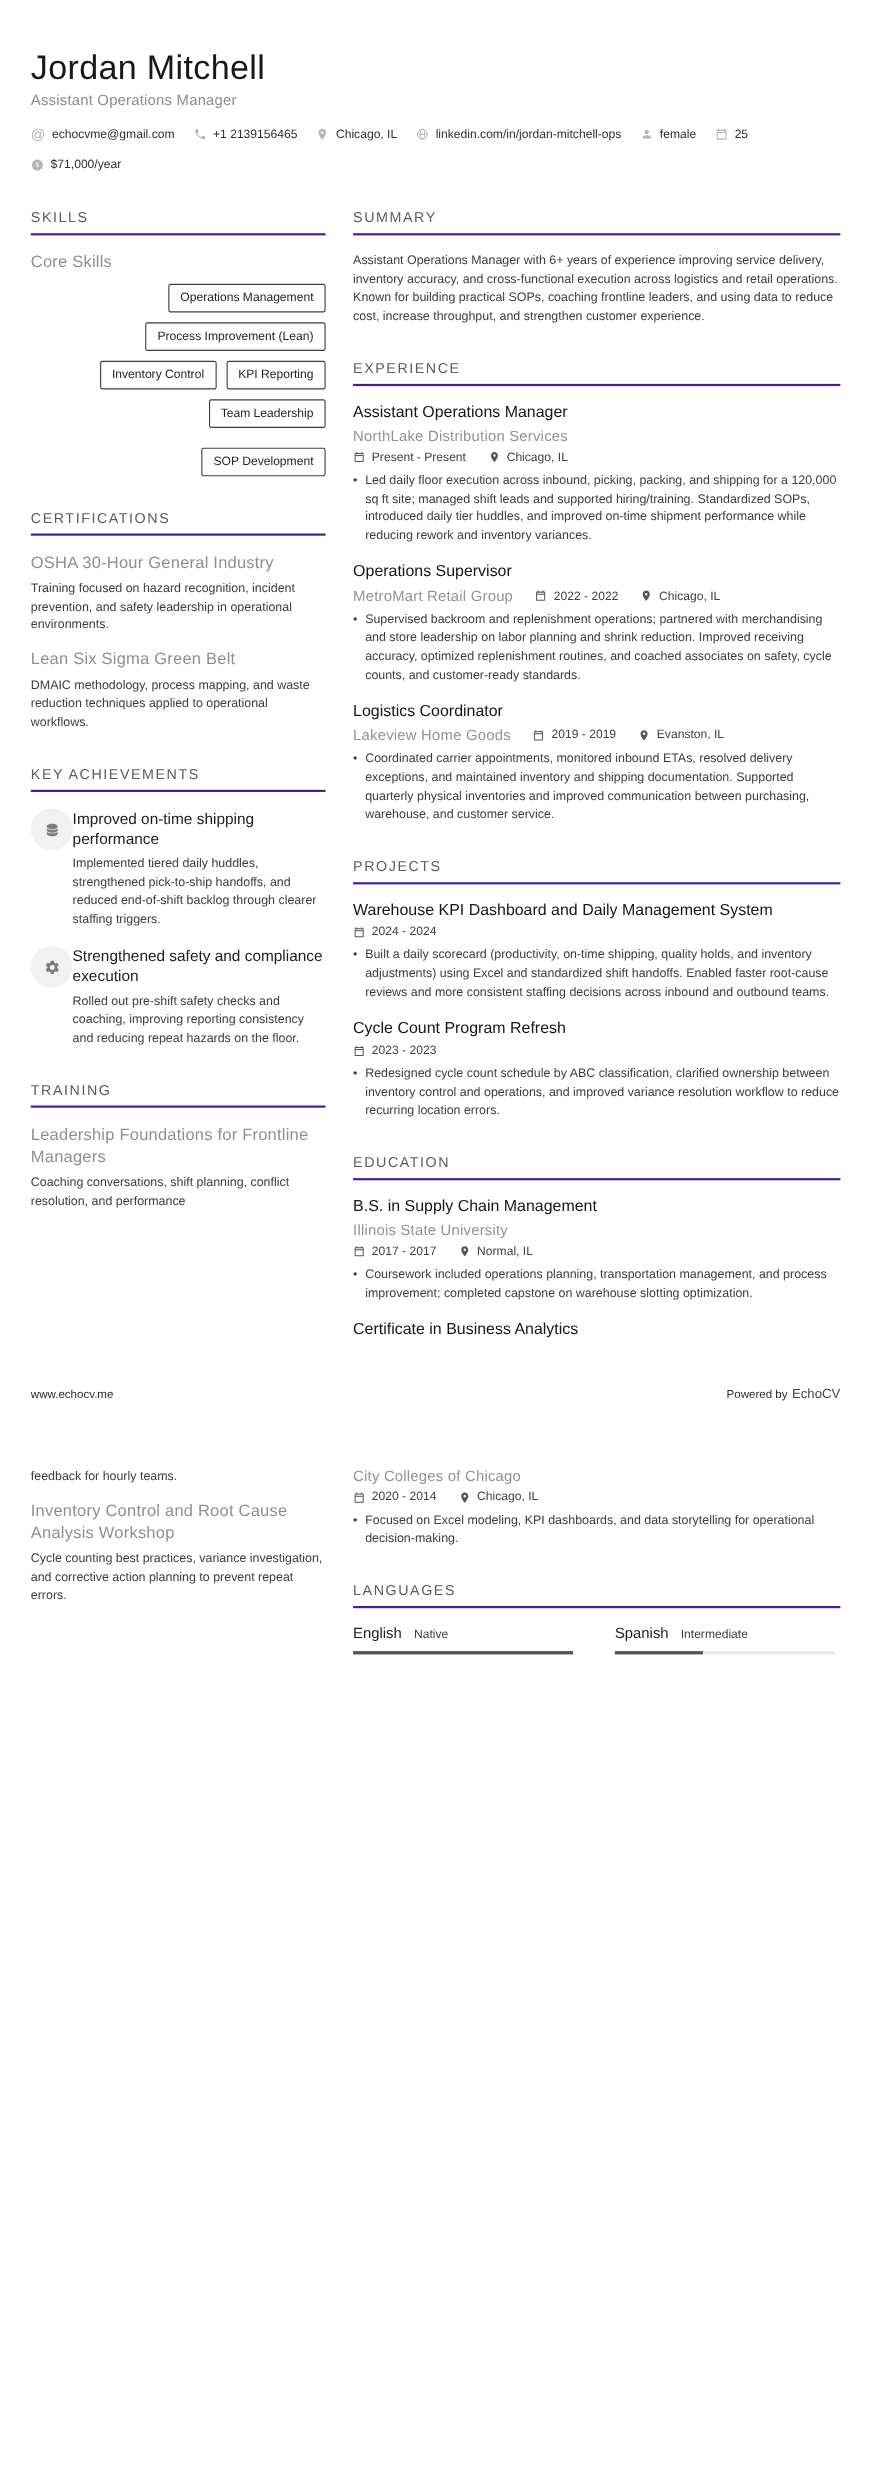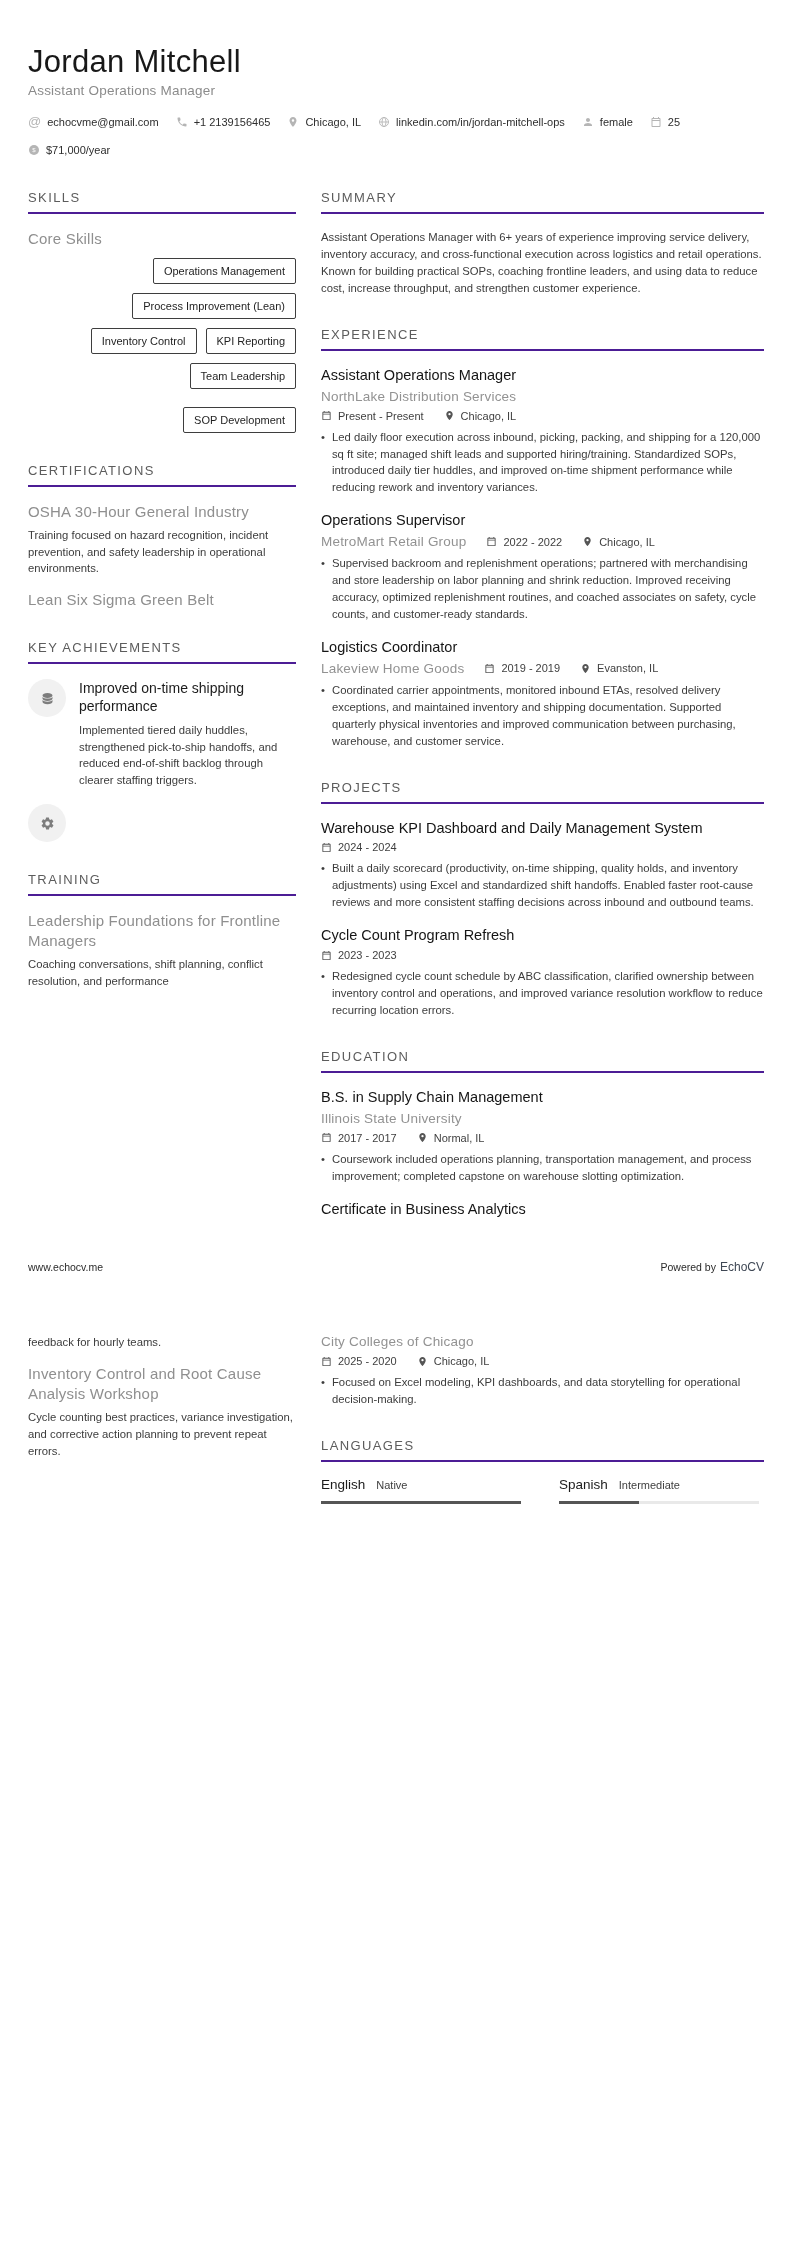--- a/index.html
+++ b/index.html
@@ -30,21 +30,21 @@
          border-bottom: 2px solid #4c1d95; padding-bottom: 7px; margin: 0 0 15px 0; }
   .gname { font-size: 15px; color: #8f8f8f; line-height: 1.32; letter-spacing: .2px; margin-bottom: 5px; }
   .desc { font-size: 11.3px; color: #3c3c3c; line-height: 1.5; margin: 0 0 13px 0; }
 
   
   .chips { display: flex; flex-wrap: wrap; gap: 9px; margin-top: 9px; justify-content: flex-end; }
   .chip { border: 1px solid #3e3e3e; border-radius: 2px; padding: 6px 10px;
           font-size: 11px; color: #1f1f1f; white-space: nowrap; }
 
   
-  .ach { display: flex; gap: 13px; margin-bottom: 15px; }
+  .ach { display: flex; margin-bottom: 15px; }
   .ach-ic { width: 38px; height: 38px; border-radius: 50%; background: #f1f1f1; flex: none;
             display: flex; align-items: center; justify-content: center; }
   .ach-ic svg { width: 15px; height: 15px; fill: #7d7d7d; }
   .ach-t { font-size: 14px; color: #1c1c1c; line-height: 1.3; margin-bottom: 6px; }
   .ach .desc { margin-bottom: 0; }
 
   
   .entry { margin-bottom: 15px; }
   .etitle { font-size: 14.5px; color: #151515; line-height: 1.3; margin-bottom: 4px; }
   .ecompany { font-size: 13.5px; color: #929292; letter-spacing: .2px; margin-bottom: 6px; }
@@ -148,20 +148,21 @@
           <i class="brk"></i>
           <span class="chip">SOP Development</span>
         </div>
       </div>
 
       <div class="section">
         <h2 class="sec">CERTIFICATIONS</h2>
         <div class="gname">OSHA 30-Hour General Industry</div>
         <p class="desc">Training focused on hazard recognition, incident prevention, and safety leadership in operational environments.</p>
         <div class="gname">Lean Six Sigma Green Belt</div>
+        <p class="desc">DMAIC methodology, process mapping, and waste reduction techniques applied to operational workflows.</p>
       </div>
 
       <div class="section">
         <h2 class="sec">KEY ACHIEVEMENTS</h2>
 
         <div class="ach">
           <span class="ach-ic">
             <svg viewBox="0 0 24 24">
                 <path d="M12 3C7.58 3 4 4.79 4 7s3.58 4 8 4 8-1.79 8-4-3.58-4-8-4zM4 9.5V12c0 2.21 3.58 4 8 4s8-1.79 8-4V9.5c-1.4 1.5-4.4 2.5-8 2.5s-6.6-1-8-2.5zM4 14.5V17c0 2.21 3.58 4 8 4s8-1.79 8-4v-2.5c-1.4 1.5-4.4 2.5-8 2.5s-6.6-1-8-2.5z"></path>
               </svg>
@@ -172,20 +173,24 @@
           </div>
         </div>
 
 
         <div class="ach">
           <span class="ach-ic">
             <svg viewBox="0 0 24 24">
                 <path d="M19.14 12.94c.04-.3.06-.61.06-.94s-.02-.64-.07-.94l2.03-1.58a.5.5 0 0 0 .12-.64l-1.92-3.32a.5.5 0 0 0-.61-.22l-2.39.96c-.5-.38-1.03-.7-1.62-.94l-.36-2.54a.5.5 0 0 0-.5-.42h-3.84a.5.5 0 0 0-.5.42l-.36 2.54c-.59.24-1.13.57-1.62.94l-2.39-.96a.5.5 0 0 0-.61.22L2.74 8.87a.5.5 0 0 0 .12.64l2.03 1.58c-.05.3-.09.63-.09.94s.02.64.07.94l-2.03 1.58a.5.5 0 0 0-.12.64l1.92 3.32c.12.22.39.3.61.22l2.39-.96c.5.38 1.03.7 1.62.94l.36 2.54c.05.24.25.42.5.42h3.84c.25 0 .46-.18.5-.42l.36-2.54c.59-.24 1.13-.56 1.62-.94l2.39.96c.23.09.49 0 .61-.22l1.92-3.32a.5.5 0 0 0-.12-.64l-2.01-1.58zM12 15.6a3.6 3.6 0 1 1 0-7.2 3.6 3.6 0 0 1 0 7.2z"></path>
               </svg>
           </span>
+          <div>
+            <div class="ach-t">Strengthened safety and compliance execution</div>
+            <p class="desc">Rolled out pre-shift safety checks and coaching, improving reporting consistency and reducing repeat hazards on the floor.</p>
+          </div>
         </div>
       </div>
 
       <div class="section">
         <h2 class="sec">TRAINING</h2>
         <div class="gname">Leadership Foundations for Frontline Managers</div>
         <p class="desc">Coaching conversations, shift planning, conflict resolution, and performance</p>
       </div>
     </div>
 
@@ -354,21 +359,21 @@
 
     <div class="col-r">
       <div class="section">
         <div class="entry">
           <div class="ecompany">City Colleges of Chicago</div>
           <div class="metaline">
             <span class="meta">
               <svg viewBox="0 0 24 24">
                   <path d="M19 4h-1V2h-2v2H8V2H6v2H5c-1.1 0-2 .9-2 2v14c0 1.1.9 2 2 2h14c1.1 0 2-.9 2-2V6c0-1.1-.9-2-2-2zm0 16H5V10h14v10zM5 8V6h14v2H5z"></path>
                 </svg>
-              <span>2025 - 2020</span>
+              <span>2020 - 2014</span>
             </span>
             <span class="meta">
               <svg viewBox="0 0 24 24">
                   <path d="M12 2C8.13 2 5 5.13 5 9c0 5.25 7 13 7 13s7-7.75 7-13c0-3.87-3.13-7-7-7zm0 9.5a2.5 2.5 0 1 1 0-5 2.5 2.5 0 0 1 0 5z"></path>
                 </svg>
               <span>Chicago, IL</span>
             </span>
           </div>
           <div class="bullet">
               <p>Focused on Excel modeling, KPI dashboards, and data storytelling for operational decision-making.</p>

